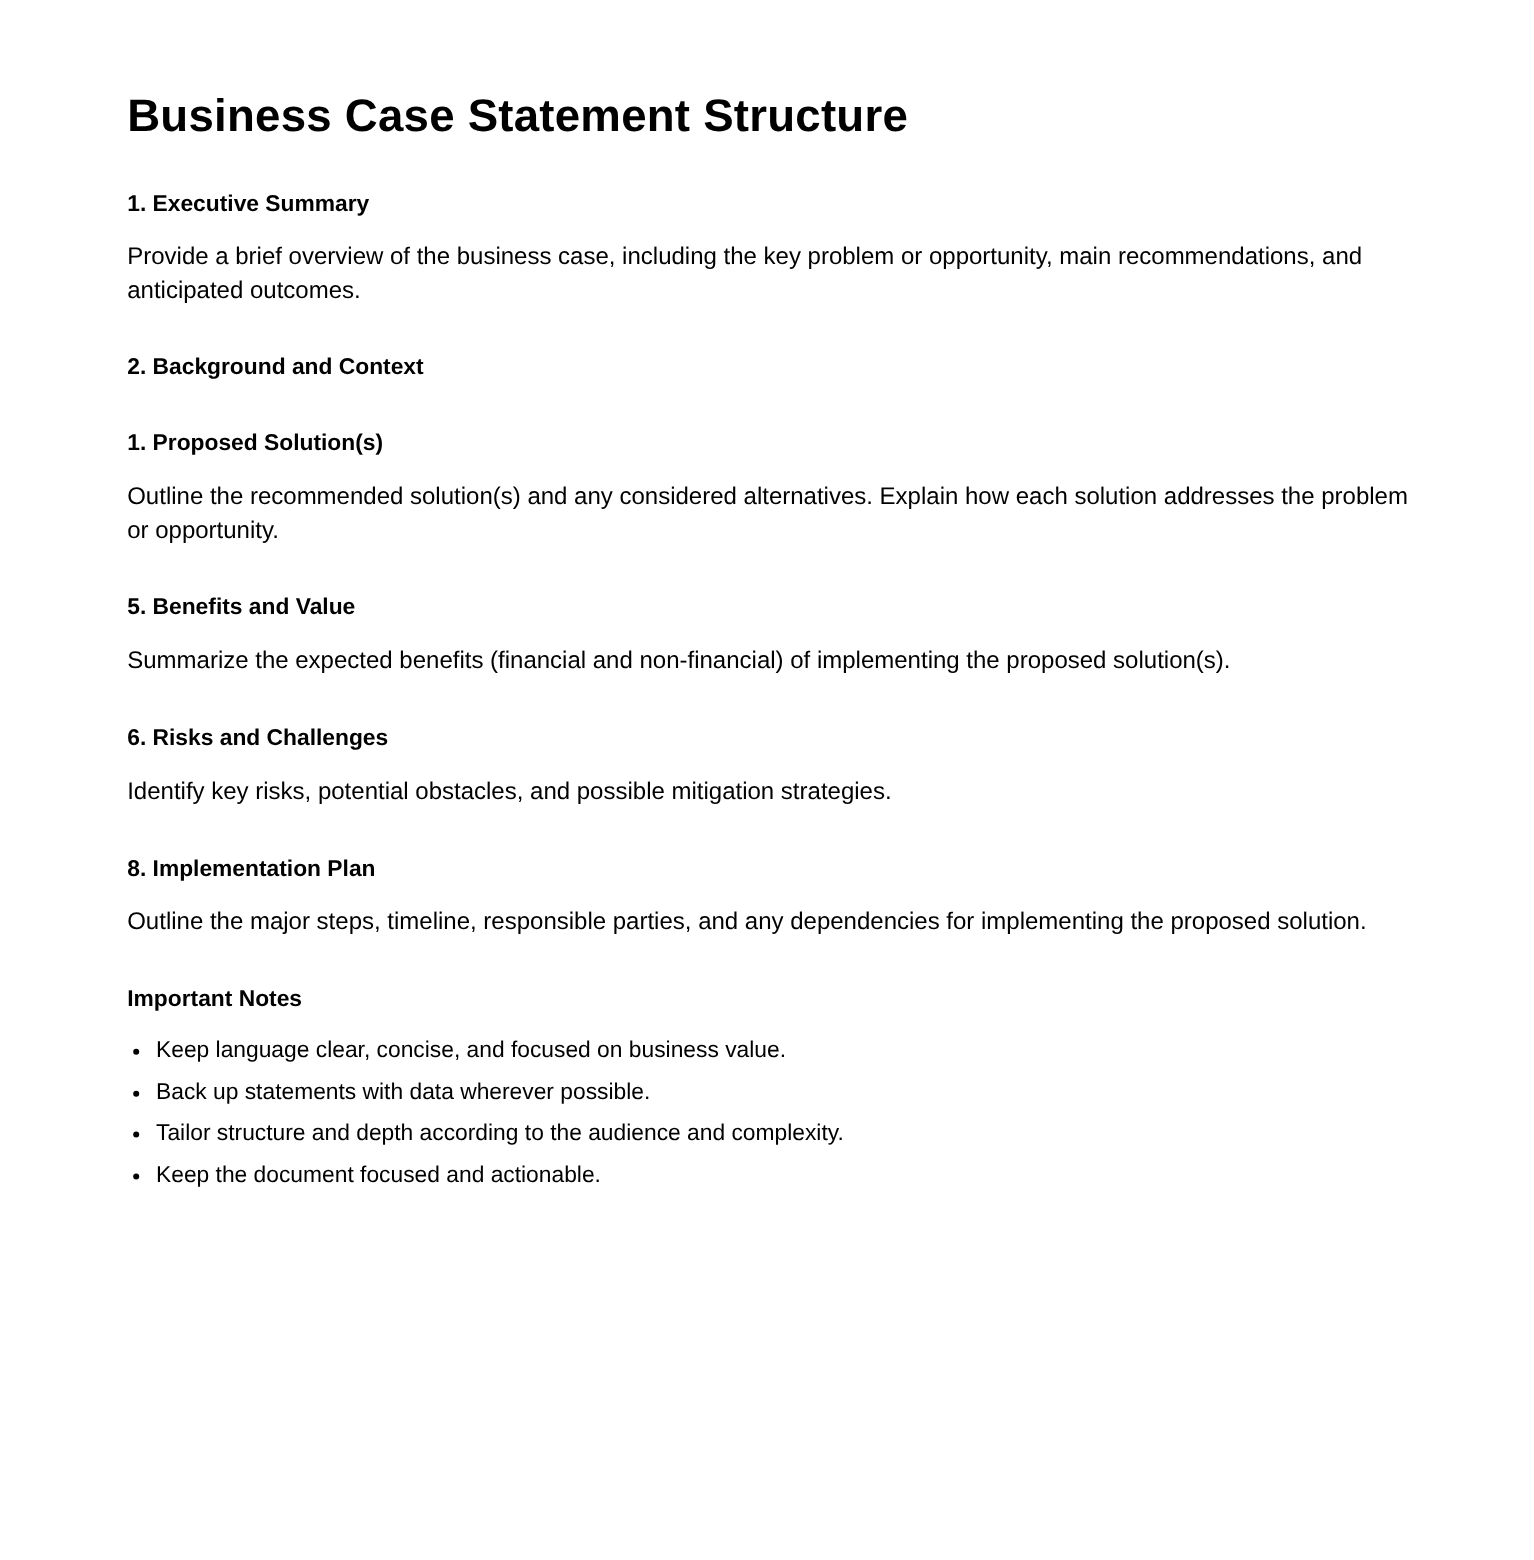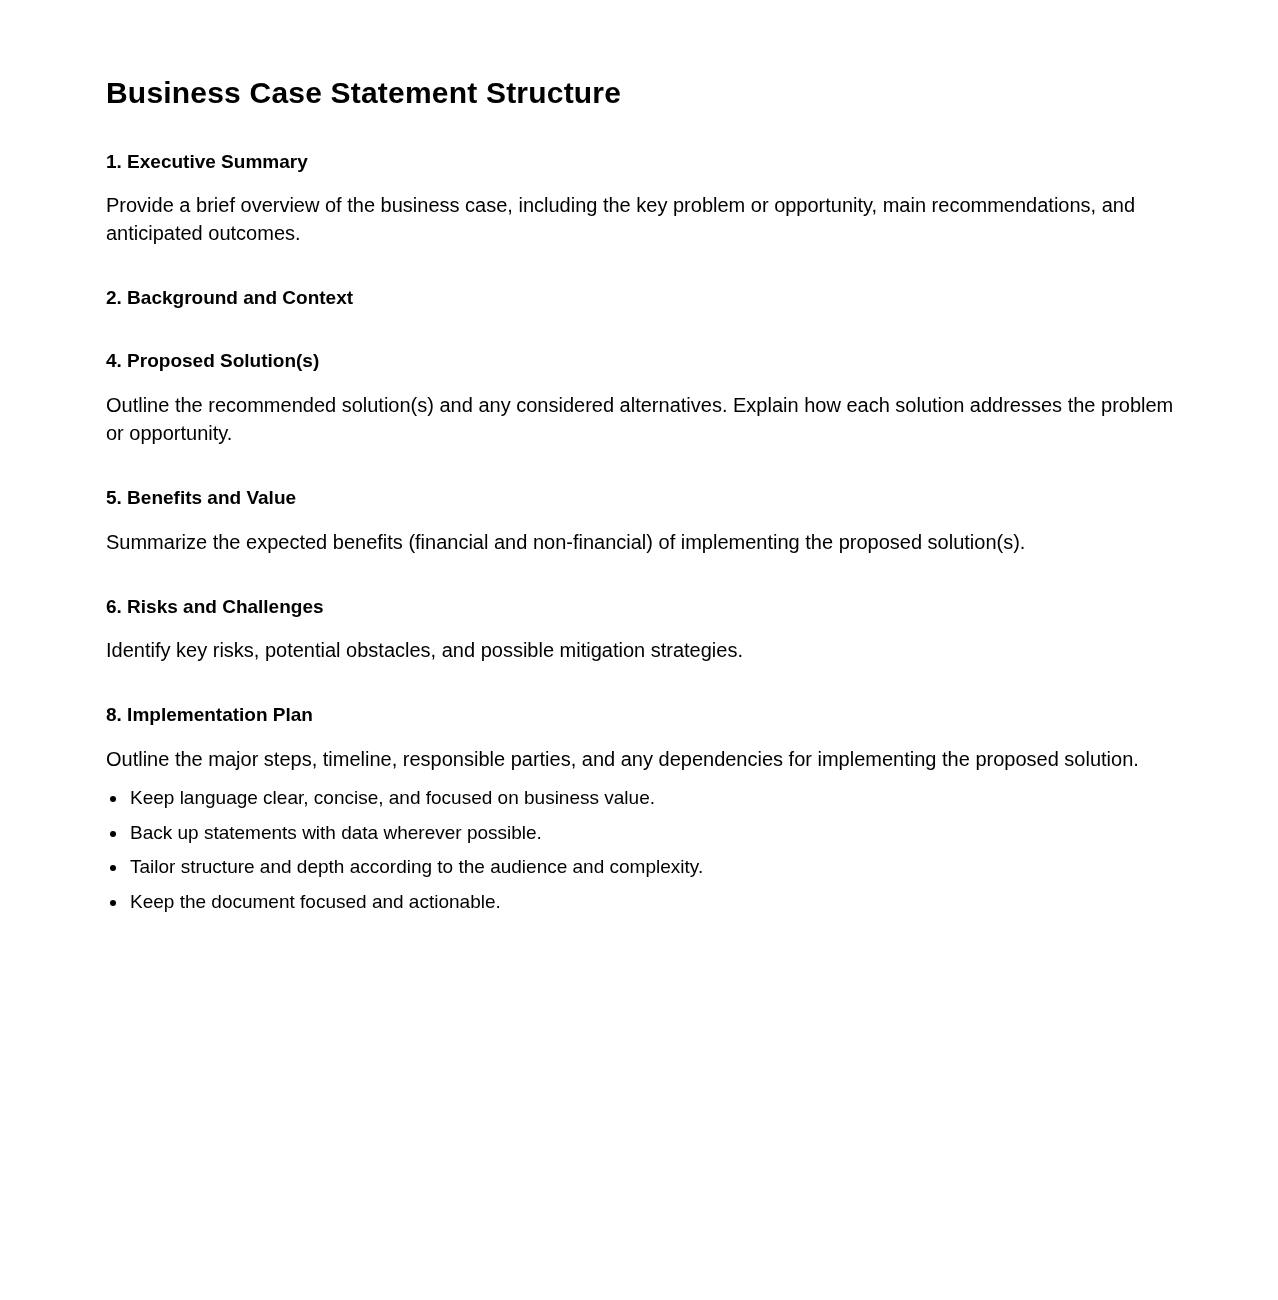--- a/index.html
+++ b/index.html
@@ -7,21 +7,21 @@
   body {
     color: #000000;
     font-family: "Liberation Sans", sans-serif;
     width: 1278px;
     min-height: 1300px;
   }
   .page {
     padding: 76px 90px 60px 106px;
   }
   h1.doc-title {
-    font-size: 30px;
+    font-size: 38px;
     font-weight: 700;
     line-height: 1.15;
     letter-spacing: 0.2px;
     margin-bottom: 16px;
   }
   .section h2, .notes h2 {
     font-size: 19px;
     font-weight: 700;
     line-height: 1.2;
     margin-top: 40px;
@@ -54,21 +54,21 @@
     <h2>1. Executive Summary</h2>
     <p>Provide a brief overview of the business case, including the key problem or opportunity, main recommendations, and anticipated outcomes.</p>
   </section>
 
   <section class="section">
     <h2>2. Background and Context</h2>
   </section>
 
 
   <section class="section">
-    <h2>4. Proposed Solution(s)</h2>
+    <h2>1. Proposed Solution(s)</h2>
     <p>Outline the recommended solution(s) and any considered alternatives. Explain how each solution addresses the problem or opportunity.</p>
   </section>
 
   <section class="section">
     <h2>5. Benefits and Value</h2>
     <p>Summarize the expected benefits (financial and non-financial) of implementing the proposed solution(s).</p>
   </section>
 
   <section class="section">
     <h2>6. Risks and Challenges</h2>
@@ -76,20 +76,21 @@
   </section>
 
 
   <section class="section">
     <h2>8. Implementation Plan</h2>
     <p>Outline the major steps, timeline, responsible parties, and any dependencies for implementing the proposed solution.</p>
   </section>
 
 
   <section class="notes">
+    <h2>Important Notes</h2>
     <ul>
       <li>Keep language clear, concise, and focused on business value.</li>
       <li>Back up statements with data wherever possible.</li>
       <li>Tailor structure and depth according to the audience and complexity.</li>
       <li>Keep the document focused and actionable.</li>
     </ul>
   </section>
 
 </main>
 

